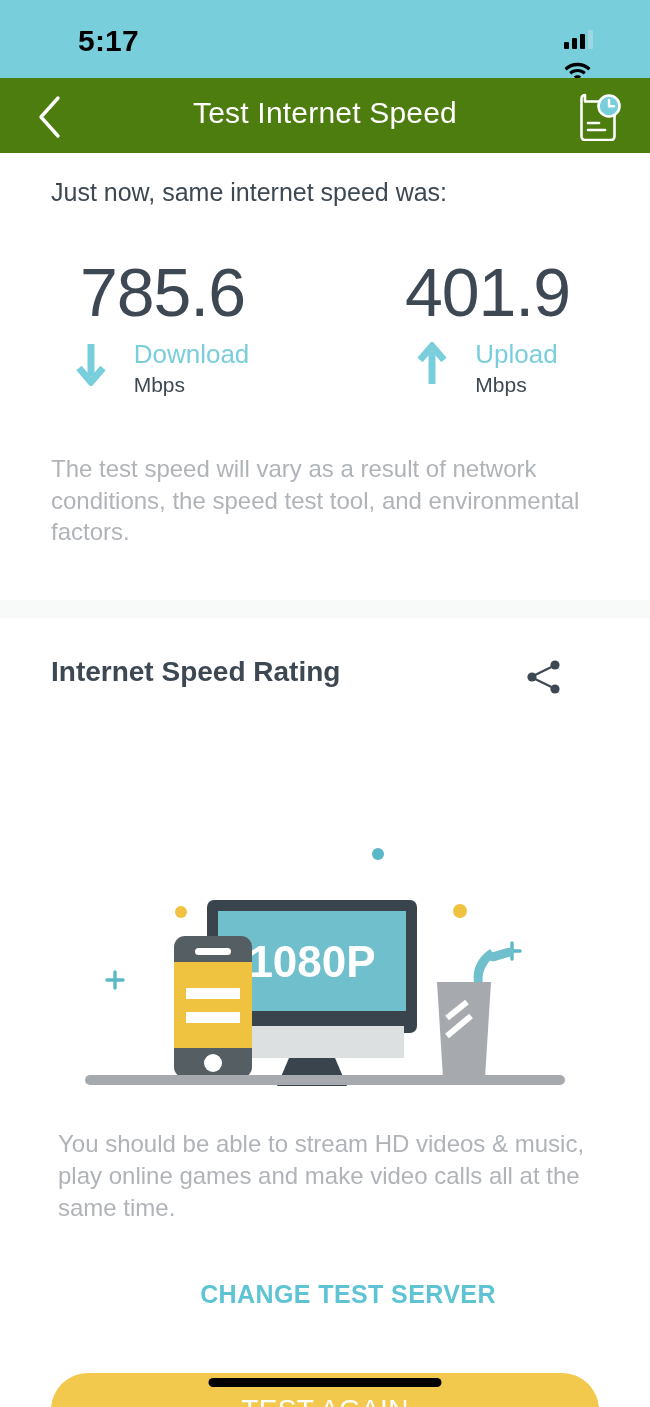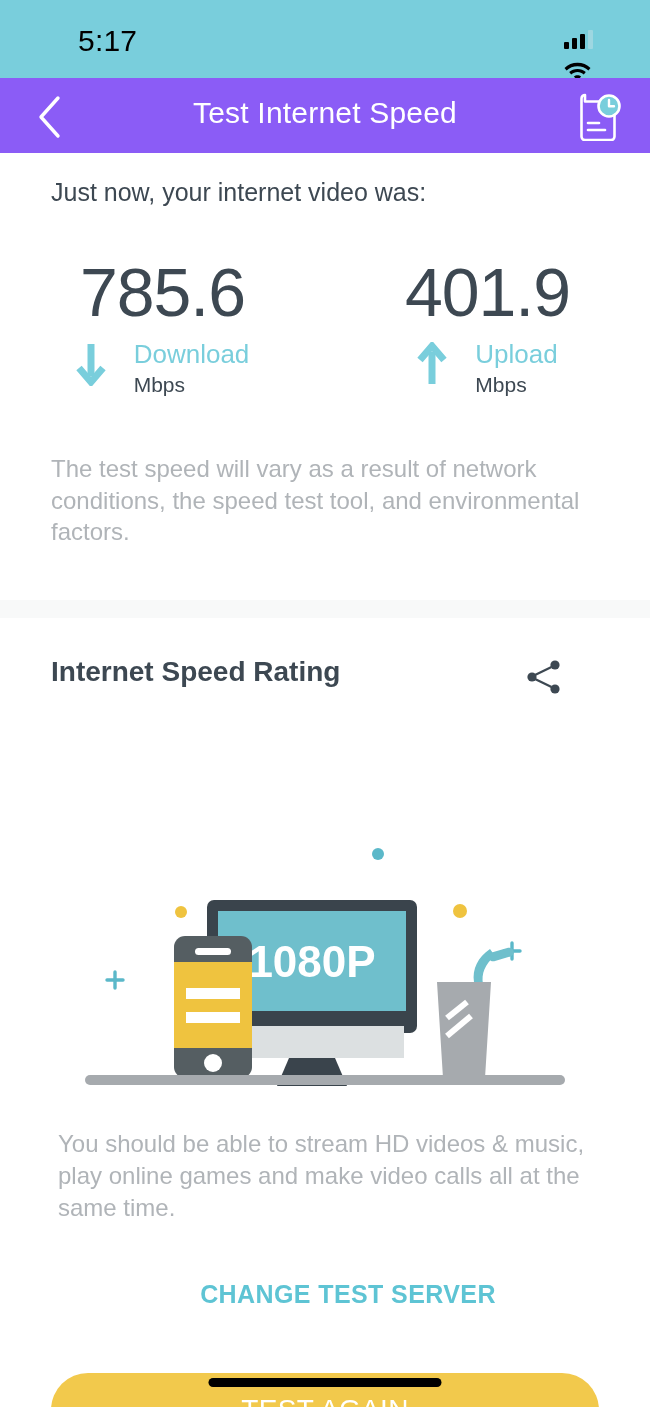--- a/index.html
+++ b/index.html
@@ -22,21 +22,21 @@
     top: 0; left: 0;
     width: 650px;
     height: 78px;
     background: #79CEDC;
   }
   .sb-time {
     position: absolute;
     left: 78px;
     top: 24px;
     font-size: 30px;
-    font-weight: normal;
+    font-weight: bold;
     color: #000;
     letter-spacing: 0.2px;
   }
   .sb-right {
     position: absolute;
     right: 36px;
     top: 27px;
     display: flex;
     align-items: flex-start;
     gap: 12px;
@@ -70,21 +70,21 @@
     width: 4px; height: 10px;
     background: #000;
     border-radius: 0 3px 3px 0;
   }
 
   
   .navbar {
     position: absolute;
     top: 78px; left: 0;
     width: 650px; height: 75px;
-    background: #8b5cf6;
+    background: #4d7c0f;
   }
   .nav-back {
     position: absolute;
     left: 22px; top: 12px;
     width: 54px; height: 54px;
     display: flex; align-items: center; justify-content: center;
     cursor: pointer;
   }
   .nav-title {
     position: absolute;
@@ -285,21 +285,21 @@
       <path d="M6 6.5h18.5l11 11v24a3.5 3.5 0 0 1-3.5 3.5H6a3.5 3.5 0 0 1-3.5-3.5v-38A3.5 3.5 0 0 1 6 0z" transform="translate(2,2)" fill="none" stroke="#ffffff" stroke-width="2.6" stroke-linejoin="round"></path>
       <line x1="11" y1="30" x2="22" y2="30" stroke="#ffffff" stroke-width="2.6" stroke-linecap="round"></line>
       <line x1="11" y1="37" x2="28" y2="37" stroke="#ffffff" stroke-width="2.6" stroke-linecap="round"></line>
       <circle cx="32" cy="13" r="10.5" fill="#79CEDC" stroke="#ffffff" stroke-width="2.6"></circle>
       <path d="M32 7v6.3h5" fill="none" stroke="#ffffff" stroke-width="2.4" stroke-linecap="round" stroke-linejoin="round"></path>
     </svg>
   </div>
 </div>
 
 <div class="section-top">
-  <div class="justnow">Just now, your internet video was:</div>
+  <div class="justnow">Just now, same internet speed was:</div>
 
   <div class="speeds">
     <div class="speed-col">
       <div class="speed-num">785.6</div>
       <div class="speed-row">
         <svg class="speed-arrow" viewBox="0 0 30 44">
           <path d="M15 2v32" stroke="#79CEDC" stroke-width="7" stroke-linecap="butt" fill="none"></path>
           <path d="M3 26l12 14 12-14" fill="none" stroke="#79CEDC" stroke-width="7" stroke-linecap="butt" stroke-linejoin="miter"></path>
         </svg>
         <div class="speed-meta">

